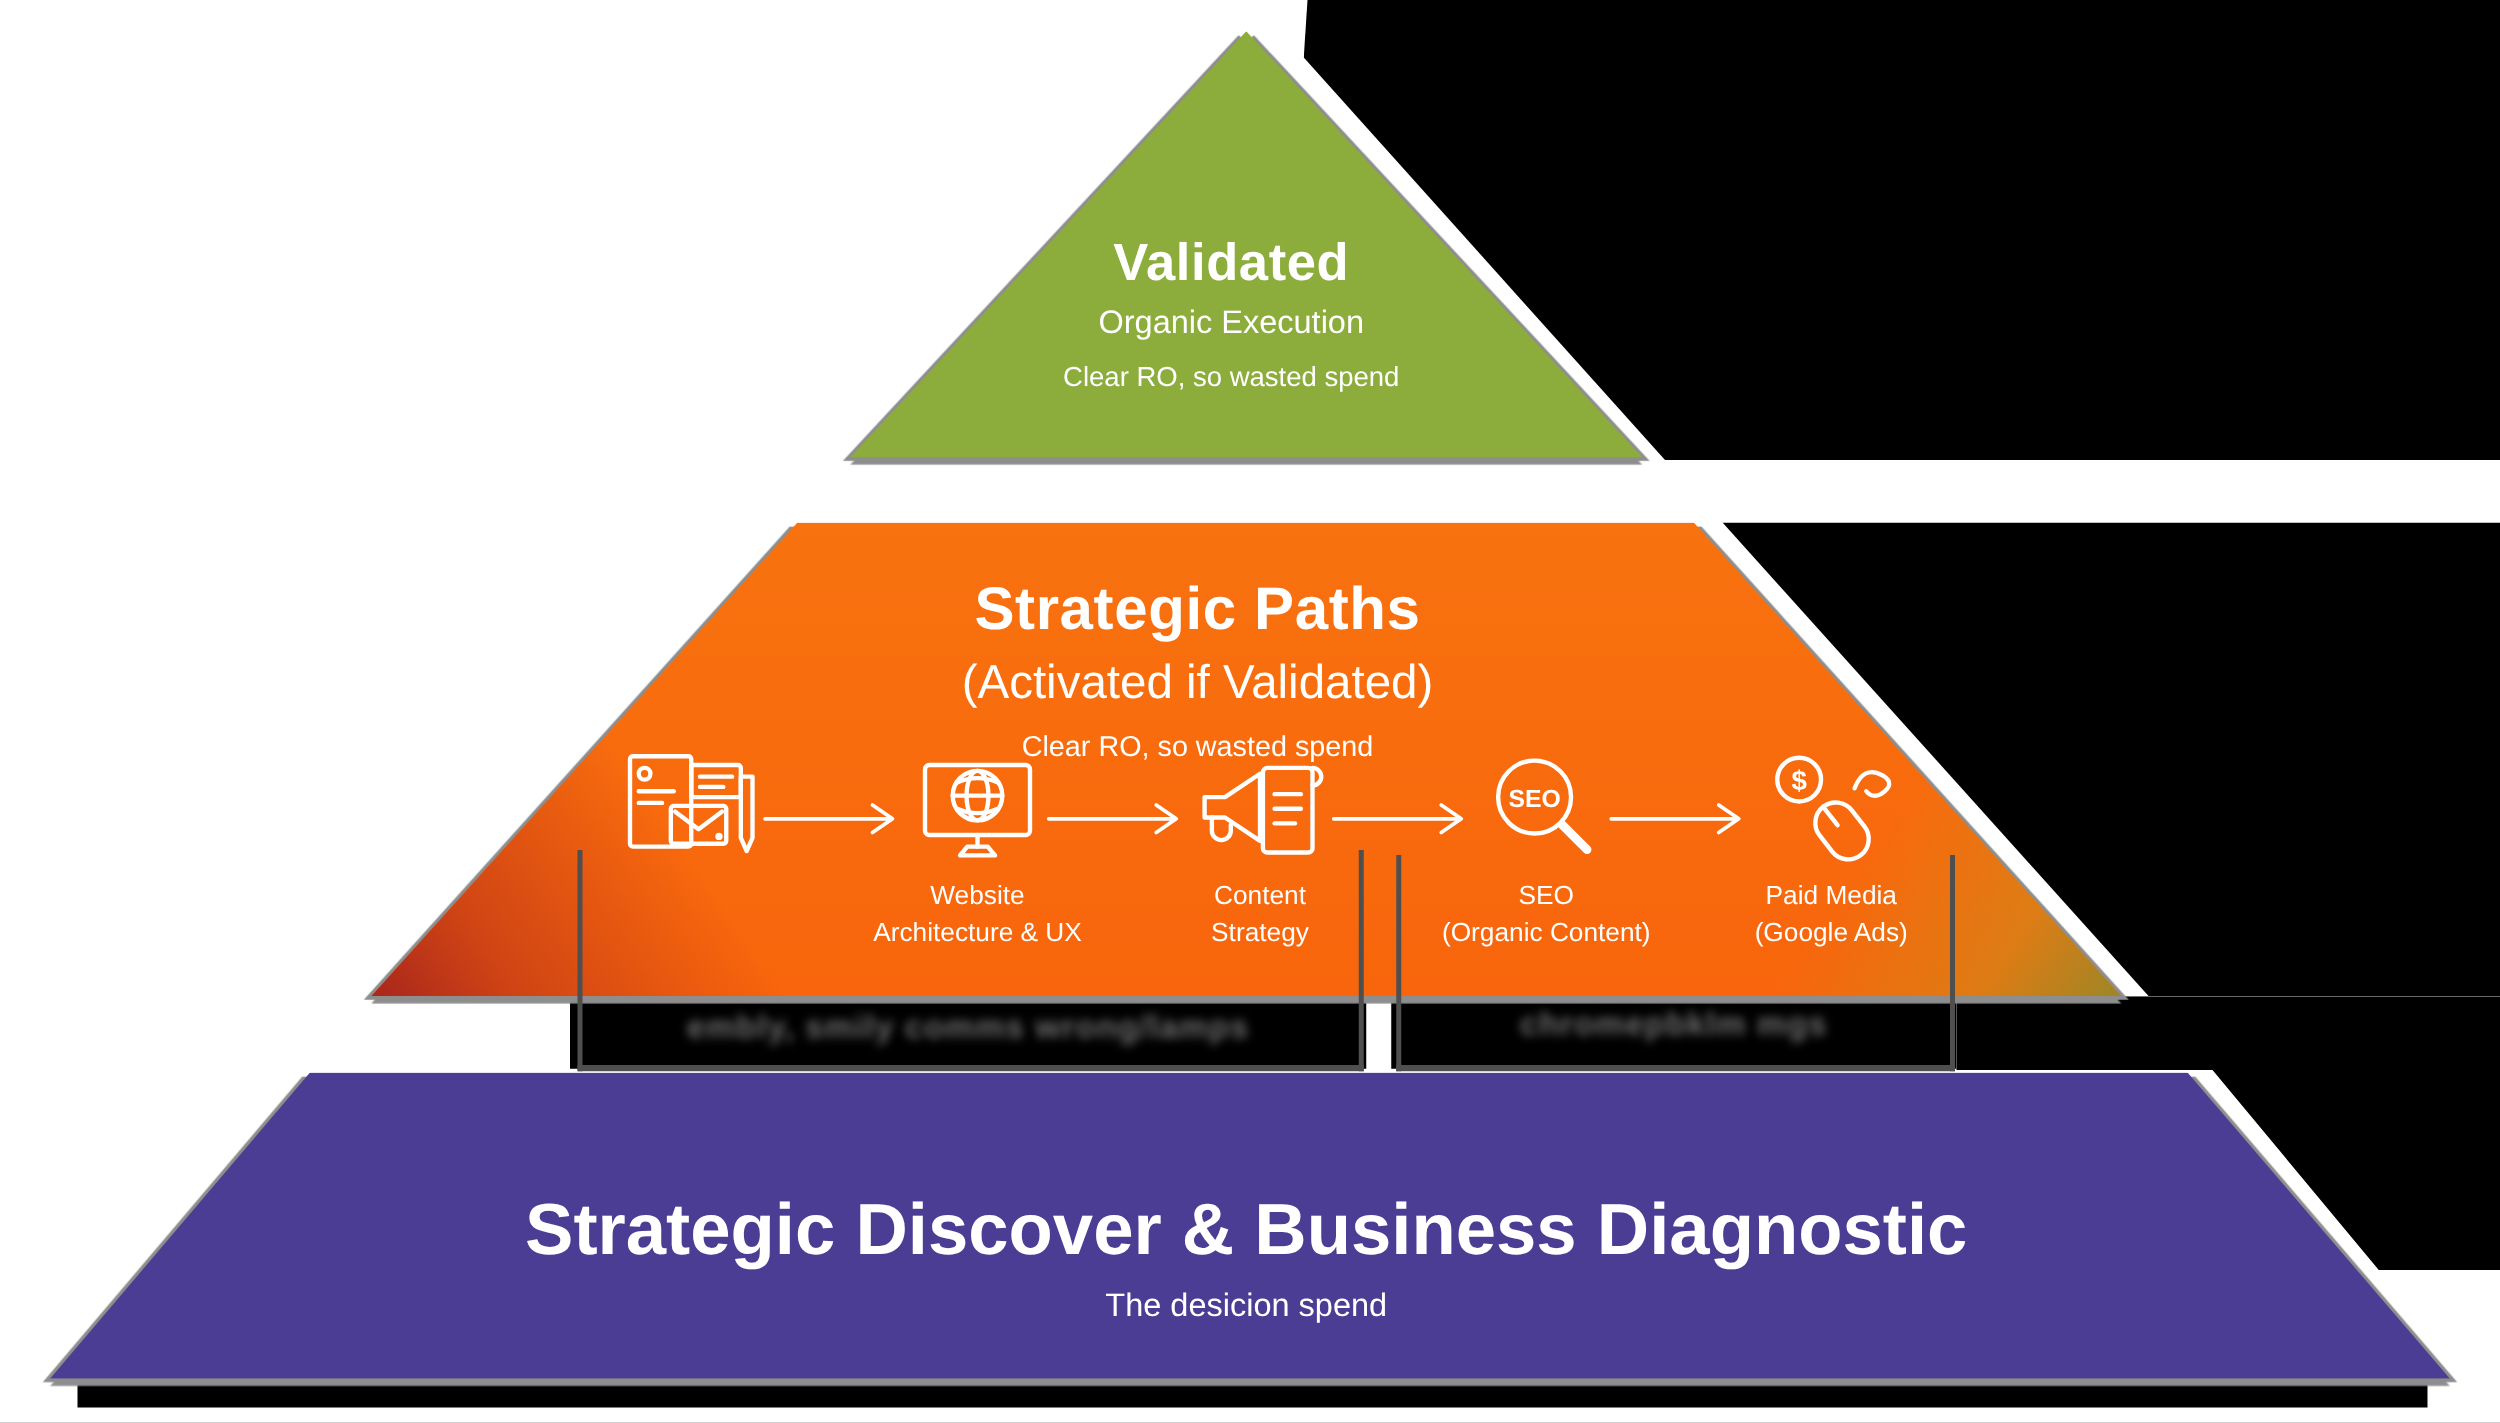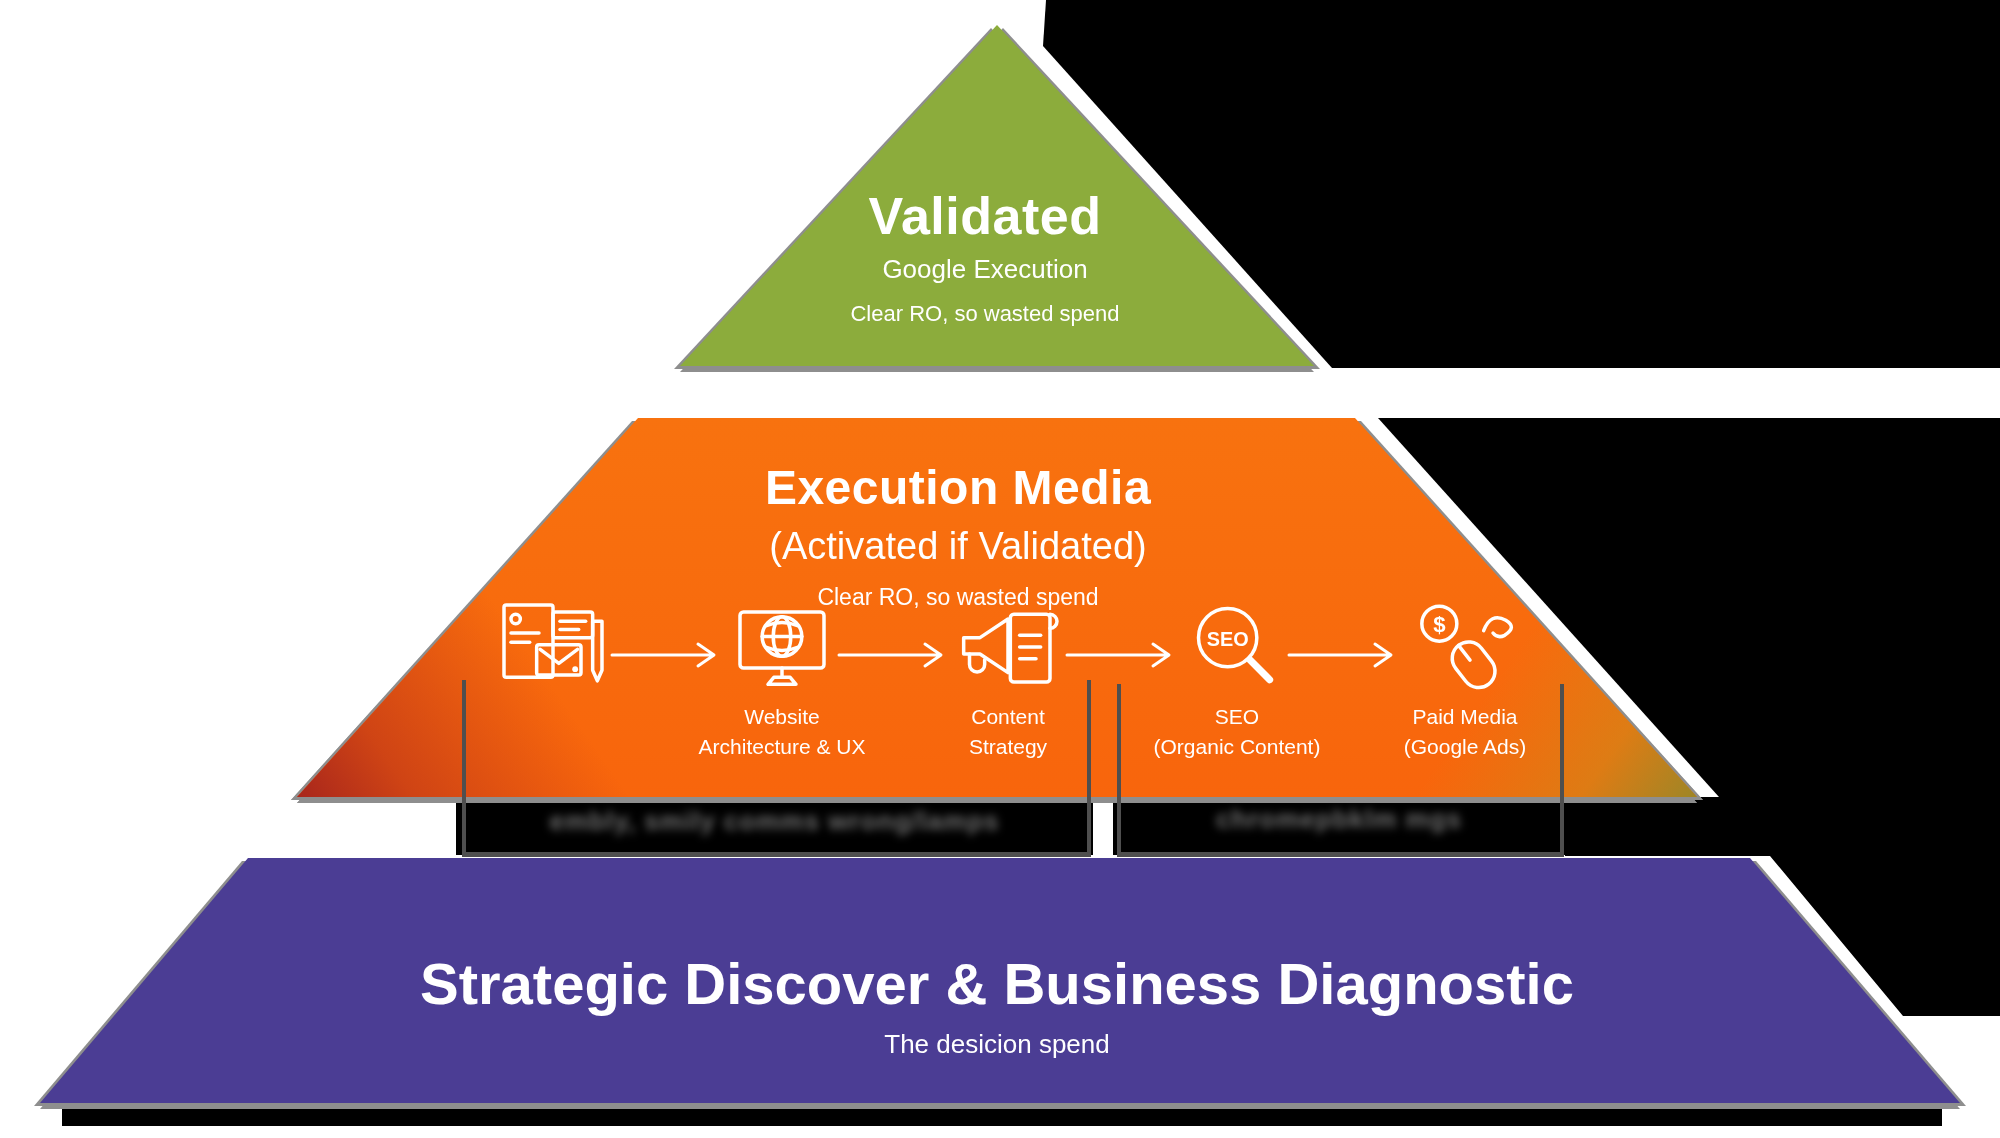--- a/index.html
+++ b/index.html
@@ -25,21 +25,21 @@
       linear-gradient(-55deg,rgba(152,136,40,.95) 0%,rgba(190,150,30,.45) 7%,rgba(248,104,12,0) 17%),
       linear-gradient(180deg,#F8720F 0%,#F8650C 100%);}
   .purple-wrap{left:40px;top:858px;width:1920px;height:245px;}
   .purple{clip-path:polygon(208px 0px,1710px 0px,1920px 245px,0px 245px);background:#4B3D94;}
 
   
   .layer-text{position:absolute;text-align:center;color:#fff;}
   .t-green{left:775px;top:186px;width:420px;}
   .t-orange{left:608px;top:460px;width:700px;}
   .t-purple{left:397px;top:938px;width:1200px;}
-  .title-lg{font-size:52px;font-weight:700;letter-spacing:.5px;margin:0;}
+  .title-lg{font-size:42px;font-weight:700;letter-spacing:.5px;margin:0;}
   .title-xl{font-size:48px;font-weight:700;letter-spacing:.5px;margin:0;}
   .title-xxl{font-size:58px;font-weight:700;letter-spacing:0px;margin:12px;}
   .sub{font-size:26px;font-weight:400;margin:8px 0 0 0;}
   .sub-lg{font-size:38px;font-weight:400;margin:10px 0 0 0;}
   .note{font-size:22px;font-weight:400;margin:16px 0 0 0;}
   .note-md{font-size:23px;font-weight:400;margin:16px 0 0 0;}
 
   
   .step-icon{position:absolute;top:598px;width:120px;height:105px;}
   .step-icon svg{width:100%;height:100%;}
@@ -73,29 +73,29 @@
   <div class="bz-strip"></div>
 
   <div class="bracket-rect br-left"></div>
   <div class="bracket-rect br-right"></div>
 
   <div class="shape-wrap green-wrap">
     <div class="shape green"></div>
   </div>
   <div class="layer-text t-green">
     <p class="title-lg">Validated</p>
-    <p class="sub">Google Execution</p>
+    <p class="sub">Organic Execution</p>
     <p class="note">Clear RO, so wasted spend</p>
   </div>
 
   <div class="shape-wrap orange-wrap">
     <div class="shape orange"></div>
   </div>
   <div class="layer-text t-orange">
-    <p class="title-xl">Execution Media</p>
+    <p class="title-xl">Strategic Paths</p>
     <p class="sub-lg">(Activated if Validated)</p>
     <p class="note-md">Clear RO, so wasted spend</p>
   </div>
 
   <div class="step-icon" style="left:493px;">
     <svg viewBox="0 0 100 90">
       <g class="icon-stroke">
         <rect x="8" y="6" width="42" height="62" rx="2"></rect>
         <circle cx="18" cy="18" r="4"></circle>
         <line x1="14" y1="30" x2="38" y2="30"></line>

